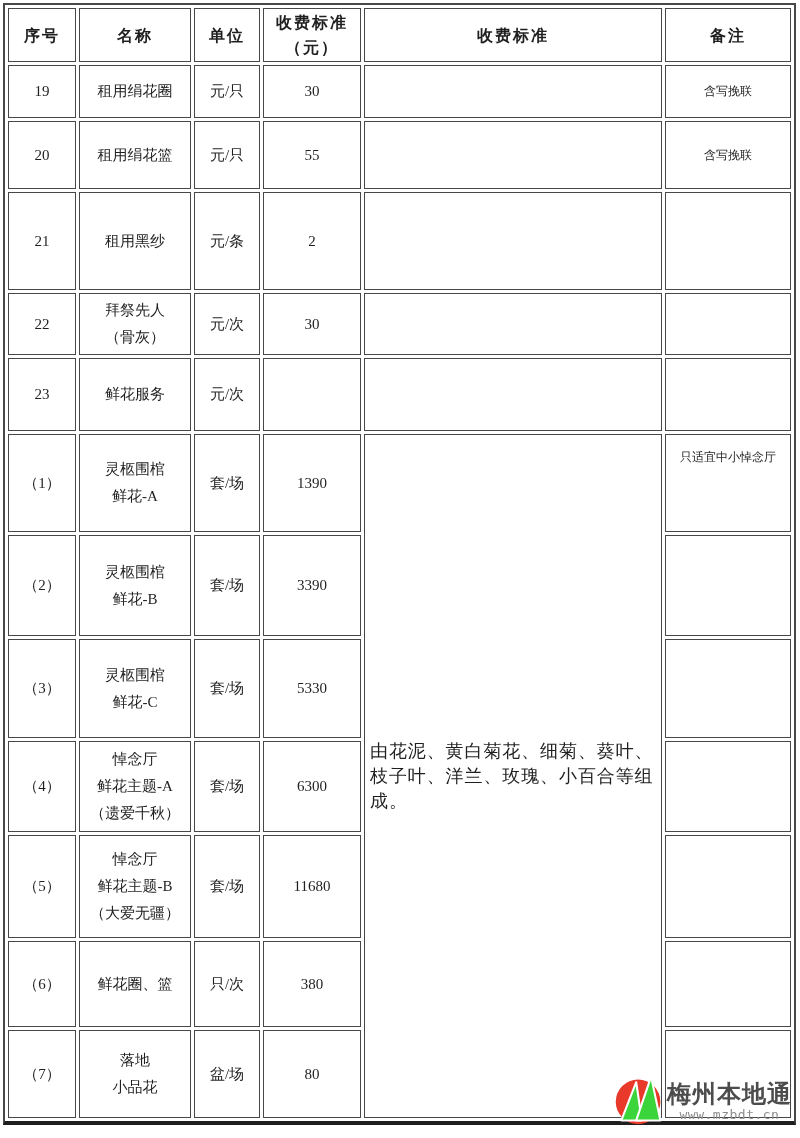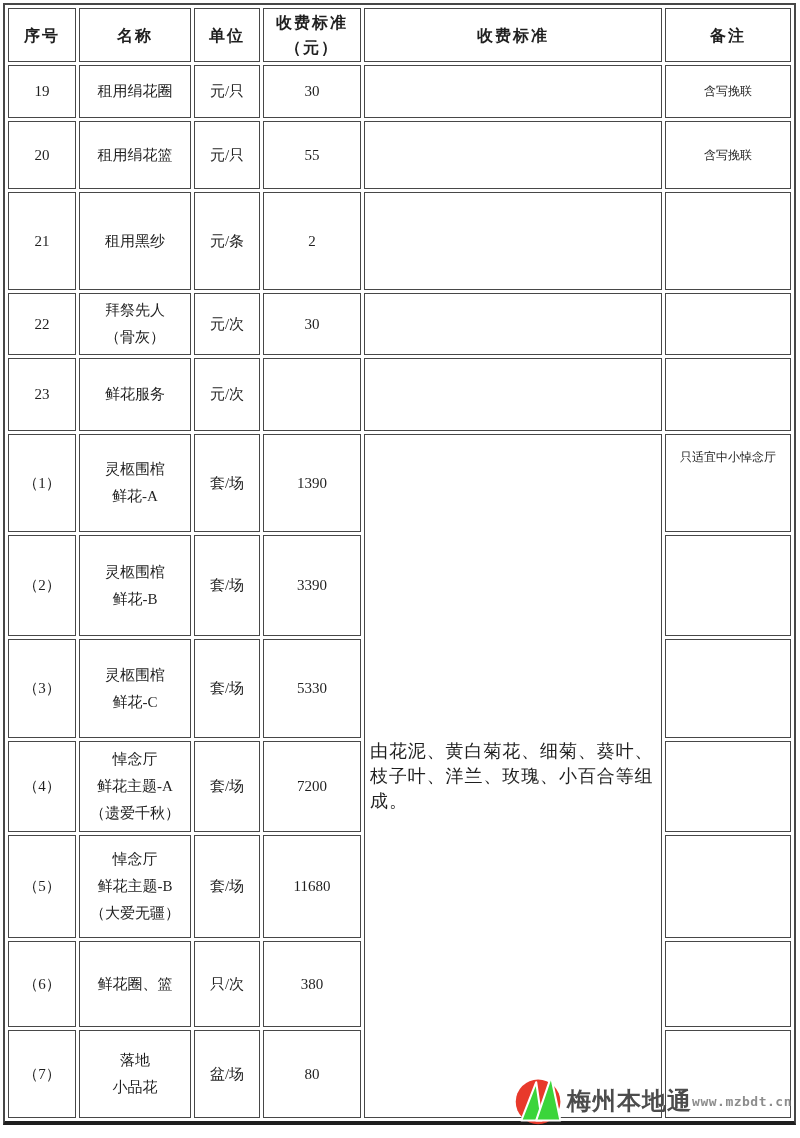--- a/index.html
+++ b/index.html
@@ -57,34 +57,34 @@
     white-space: normal;
   }
 
   .watermark {
     position: absolute;
     right: 8px; bottom: 8px;
     display: flex;
     align-items: center;
     gap: 1px;
   }
-  .wm-text { display: flex; flex-direction: row; align-items: center; }
+  .wm-text { display: flex; flex-direction: column; align-items: center; }
   .wm-brand {
     font-family: "Liberation Sans", "DejaVu Sans", sans-serif;
     font-size: 24px;
     font-weight: 600;
     color: #4c4c4c;
     letter-spacing: 1px;
     line-height: 26px;
     white-space: nowrap;
   }
   .wm-url {
     font-family: "DejaVu Sans Mono", "Liberation Mono", monospace;
     font-size: 13px;
-    font-weight: bold;
+    font-weight: normal;
     color: #8d8d8d;
     letter-spacing: 0.5px;
     line-height: 15px;
   }
 </style>
 </head>
 <body>
 
 <div class="page">
 
@@ -181,21 +181,21 @@
         <td class="cell-fee">5330</td>
         <td class="cell-remark"></td>
       </tr>
 
       <tr style="height:91px">
         <td class="cell-serial">（4）</td>
         <td class="cell-name">悼念厅
 鲜花主题-A
 （遗爱千秋）</td>
         <td class="cell-unit">套/场</td>
-        <td class="cell-fee">7200</td>
+        <td class="cell-fee">6300</td>
         <td class="cell-remark"></td>
       </tr>
 
       <tr style="height:103px">
         <td class="cell-serial">（5）</td>
         <td class="cell-name">悼念厅
 鲜花主题-B
 （大爱无疆）</td>
         <td class="cell-unit">套/场</td>
         <td class="cell-fee">11680</td>

